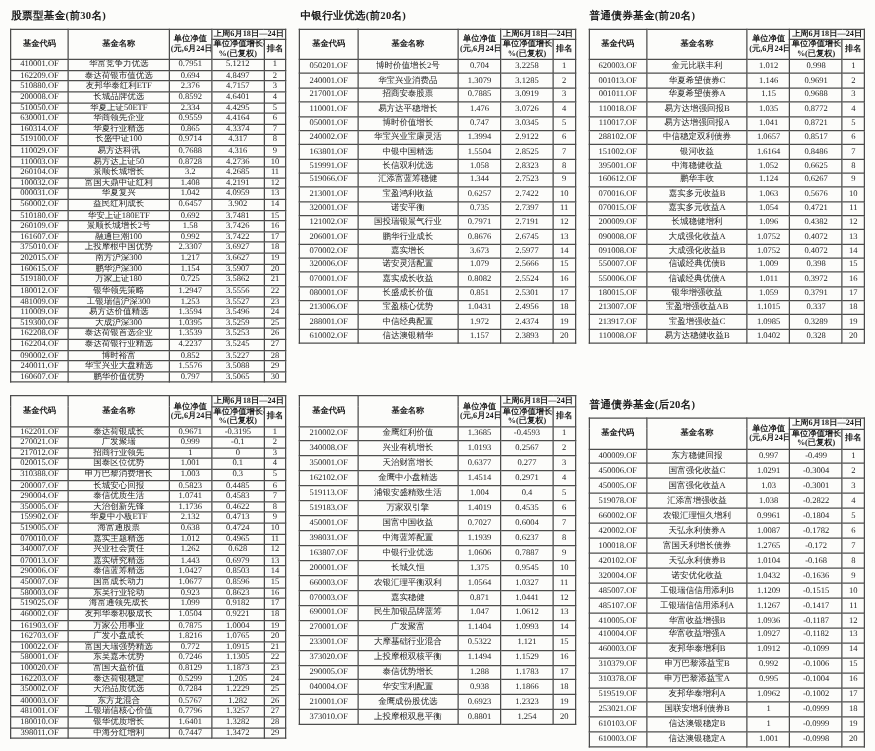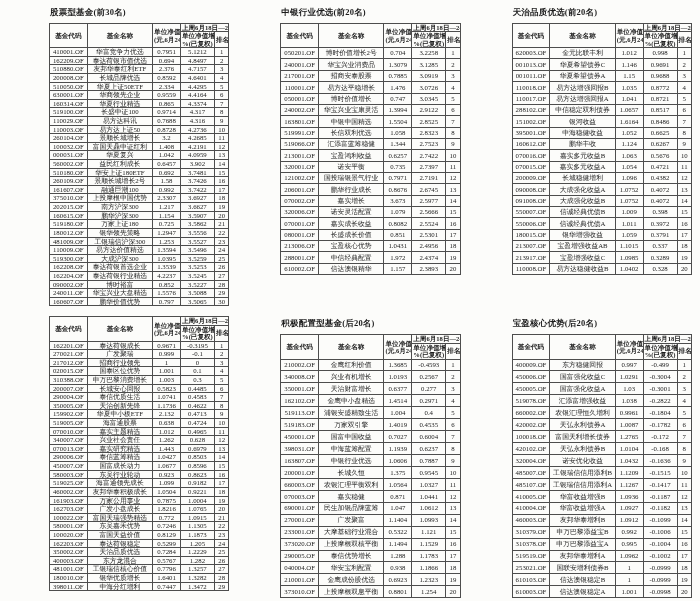--- a/index.html
+++ b/index.html
@@ -6,21 +6,21 @@
   body {
     width: 700px; height: 601px;
     background: #fcfcfa;
     color: #1c1c1c;
     font-family: "Liberation Serif", "DejaVu Serif", serif;
     overflow: hidden;
   }
   .page { padding: 5px 8px 4px 8px; }
   .band { display: grid; grid-template-columns: 1fr 1fr 1fr; column-gap: 10px; }
   .band + .band { margin-top: 10px; }
-  .tbl-section { min-width: 0; margin-left: 41px; }
+  .tbl-section { min-width: 0; }
   .tbl-title {
     font-size: 8.5px; font-weight: bold; letter-spacing: 0.2px;
     margin: 2px 0 4px 1px; white-space: nowrap;
   }
   table {
     width: 100%; border-collapse: collapse; table-layout: fixed;
     background: #fcfcfa;
   }
   .band-top table { height: 252px; }
   .band-bottom table { height: 264px; }
@@ -456,21 +456,21 @@
               <td>信达澳银精华</td>
               <td>1.157</td>
               <td>2.3893</td>
               <td>20</td>
             </tr>
           </tbody>
       </table>
     </div>
 
     <div class="tbl-section">
-      <div class="tbl-title">天治品质优选(前20名)</div>
+      <div class="tbl-title">普通债券基金(前20名)</div>
       <table>
         <colgroup>
             <col class="c-code">
             <col class="c-name">
             <col class="c-nav">
             <col class="c-grow">
             <col class="c-rank">
           </colgroup>
         <thead>
           <tr>
@@ -868,21 +868,20 @@
               <td>中海分红增利</td>
               <td>0.7447</td>
               <td>1.3472</td>
               <td>29</td>
             </tr>
           </tbody>
       </table>
     </div>
 
     <div class="tbl-section">
-      <div class="tbl-title">积极配置型基金(后20名)</div>
       <table>
         <colgroup>
             <col class="c-code">
             <col class="c-name">
             <col class="c-nav">
             <col class="c-grow">
             <col class="c-rank">
           </colgroup>
         <thead>
           <tr>
@@ -1041,21 +1040,21 @@
               <td>上投摩根双息平衡</td>
               <td>0.8801</td>
               <td>1.254</td>
               <td>20</td>
             </tr>
           </tbody>
       </table>
     </div>
 
     <div class="tbl-section">
-      <div class="tbl-title">宝盈核心优势(后20名)</div>
+      <div class="tbl-title">普通债券基金(后20名)</div>
       <table>
         <colgroup>
             <col class="c-code">
             <col class="c-name">
             <col class="c-nav">
             <col class="c-grow">
             <col class="c-rank">
           </colgroup>
         <thead>
           <tr>

